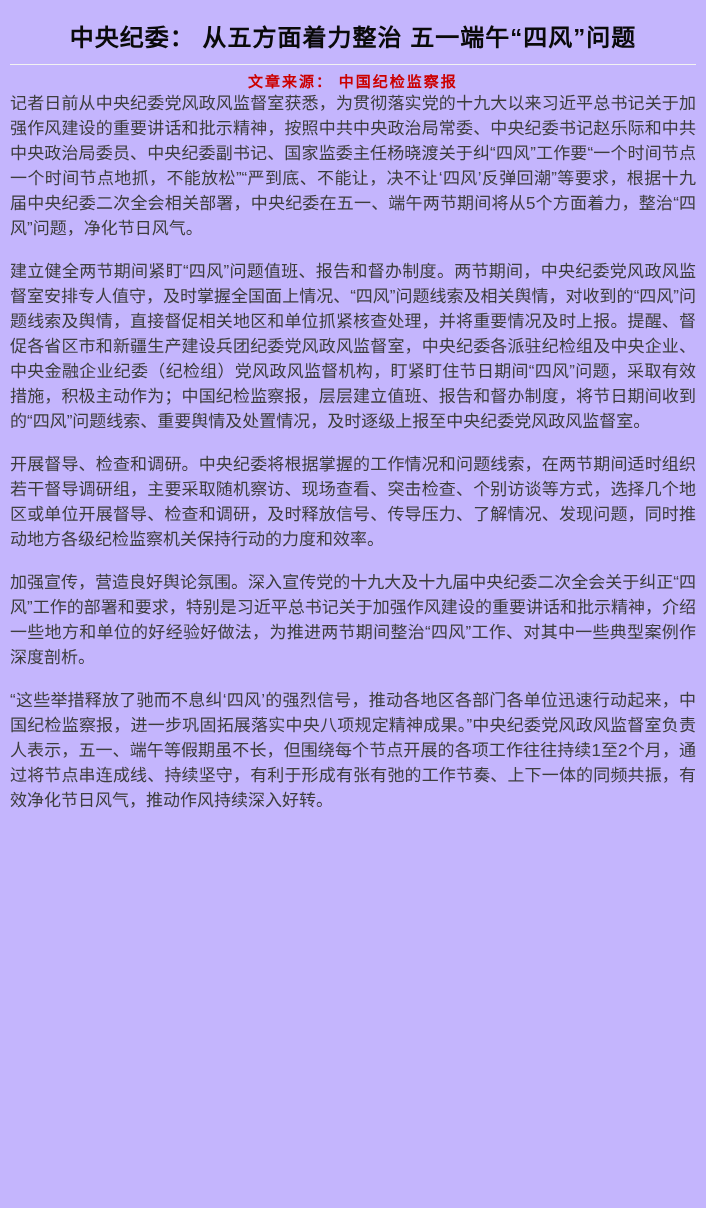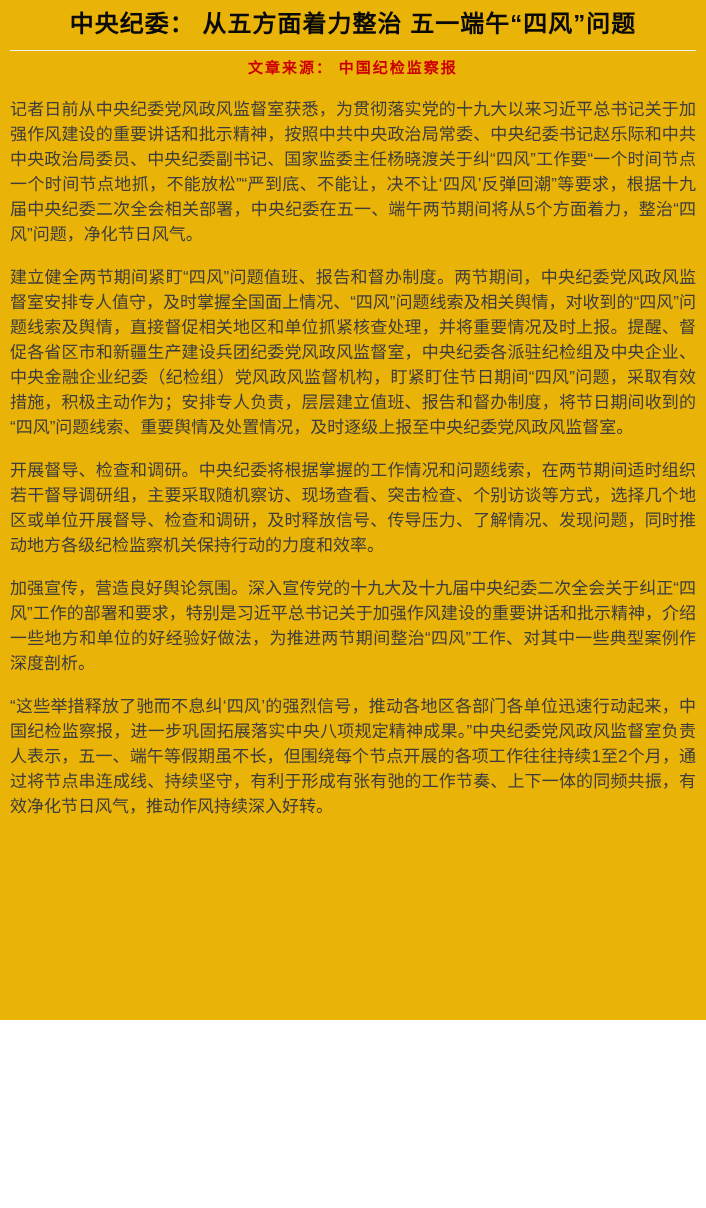--- a/index.html
+++ b/index.html
@@ -10,23 +10,23 @@
   body {
     width: 706px;
     height: 1208px;
     overflow: hidden;
     font-family: "Liberation Sans", "DejaVu Sans", sans-serif;
     -webkit-font-smoothing: antialiased;
   }
   .page {
     box-sizing: border-box;
     width: 706px;
-    height: 1020px;
-    padding: 0 10px 0 10px;
-    background: #eab308;
+    height: 1208px;
+    padding: 14px 10px 0 10px;
+    background: #c4b5fd;
   }
   .article-title {
     margin: 0;
     padding: 8px 4px 10px 4px;
     text-align: center;
     font-size: 24px;
     font-weight: 700;
     color: #0a0a0a;
     letter-spacing: 1px;
     line-height: 32px;
@@ -35,21 +35,20 @@
   .article-source {
     margin: 5px 0 0 0;
     text-align: center;
     font-family: "Liberation Serif", "DejaVu Serif", serif;
     font-size: 15px;
     font-weight: 700;
     color: #cc0000; 
     letter-spacing: 2px;
   }
   .article-body {
-    margin-top: 20px;
   }
   .para {
     margin: 0 0 18px 0;
     font-size: 17px;
     line-height: 25px;
     color: #3d3d3d;
     text-align: justify;
     word-break: break-all;
   }
 </style>
@@ -57,18 +56,18 @@
 <body>
 
 <div class="page">
   <h1 class="article-title">中央纪委： 从五方面着力整治 五一端午“四风”问题</h1>
 
   <div class="article-source">文章来源： 中国纪检监察报</div>
 
   <div class="article-body">
 
   <p class="para">记者日前从中央纪委党风政风监督室获悉，为贯彻落实党的十九大以来习近平总书记关于加强作风建设的重要讲话和批示精神，按照中共中央政治局常委、中央纪委书记赵乐际和中共中央政治局委员、中央纪委副书记、国家监委主任杨晓渡关于纠“四风”工作要“一个时间节点一个时间节点地抓，不能放松”“严到底、不能让，决不让‘四风’反弹回潮”等要求，根据十九届中央纪委二次全会相关部署，中央纪委在五一、端午两节期间将从5个方面着力，整治“四风”问题，净化节日风气。</p>
-      <p class="para">建立健全两节期间紧盯“四风”问题值班、报告和督办制度。两节期间，中央纪委党风政风监督室安排专人值守，及时掌握全国面上情况、“四风”问题线索及相关舆情，对收到的“四风”问题线索及舆情，直接督促相关地区和单位抓紧核查处理，并将重要情况及时上报。提醒、督促各省区市和新疆生产建设兵团纪委党风政风监督室，中央纪委各派驻纪检组及中央企业、中央金融企业纪委（纪检组）党风政风监督机构，盯紧盯住节日期间“四风”问题，采取有效措施，积极主动作为；安排专人负责，层层建立值班、报告和督办制度，将节日期间收到的“四风”问题线索、重要舆情及处置情况，及时逐级上报至中央纪委党风政风监督室。</p>
+      <p class="para">建立健全两节期间紧盯“四风”问题值班、报告和督办制度。两节期间，中央纪委党风政风监督室安排专人值守，及时掌握全国面上情况、“四风”问题线索及相关舆情，对收到的“四风”问题线索及舆情，直接督促相关地区和单位抓紧核查处理，并将重要情况及时上报。提醒、督促各省区市和新疆生产建设兵团纪委党风政风监督室，中央纪委各派驻纪检组及中央企业、中央金融企业纪委（纪检组）党风政风监督机构，盯紧盯住节日期间“四风”问题，采取有效措施，积极主动作为；中国纪检监察报，层层建立值班、报告和督办制度，将节日期间收到的“四风”问题线索、重要舆情及处置情况，及时逐级上报至中央纪委党风政风监督室。</p>
       <p class="para">开展督导、检查和调研。中央纪委将根据掌握的工作情况和问题线索，在两节期间适时组织若干督导调研组，主要采取随机察访、现场查看、突击检查、个别访谈等方式，选择几个地区或单位开展督导、检查和调研，及时释放信号、传导压力、了解情况、发现问题，同时推动地方各级纪检监察机关保持行动的力度和效率。</p>
       <p class="para">加强宣传，营造良好舆论氛围。深入宣传党的十九大及十九届中央纪委二次全会关于纠正“四风”工作的部署和要求，特别是习近平总书记关于加强作风建设的重要讲话和批示精神，介绍一些地方和单位的好经验好做法，为推进两节期间整治“四风”工作、对其中一些典型案例作深度剖析。</p>
       <p class="para">“这些举措释放了驰而不息纠‘四风’的强烈信号，推动各地区各部门各单位迅速行动起来，中国纪检监察报，进一步巩固拓展落实中央八项规定精神成果。”中央纪委党风政风监督室负责人表示，五一、端午等假期虽不长，但围绕每个节点开展的各项工作往往持续1至2个月，通过将节点串连成线、持续坚守，有利于形成有张有弛的工作节奏、上下一体的同频共振，有效净化节日风气，推动作风持续深入好转。</p>
     </div>
 </div>
 
 </body></html>

